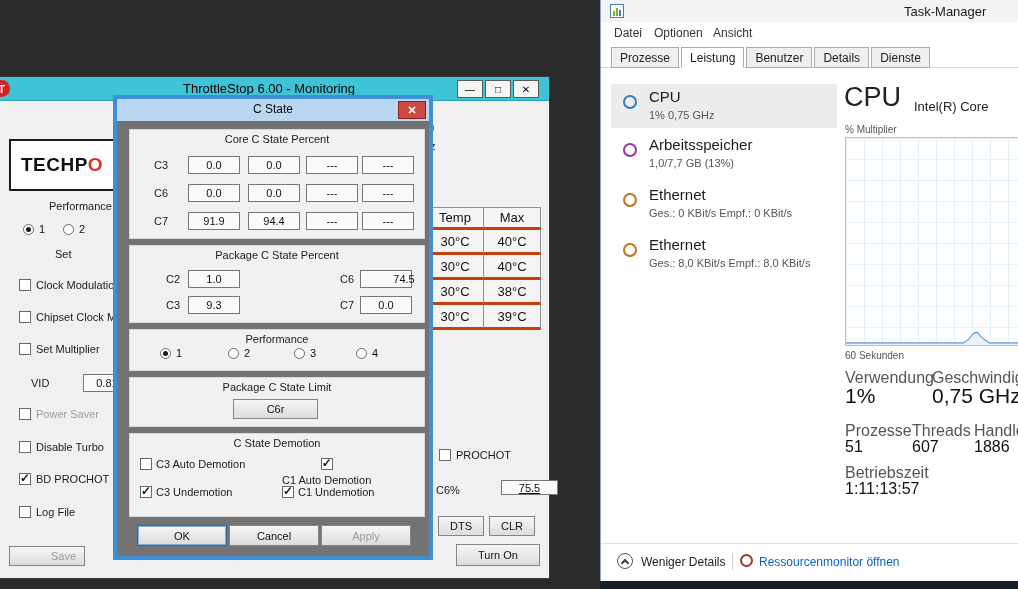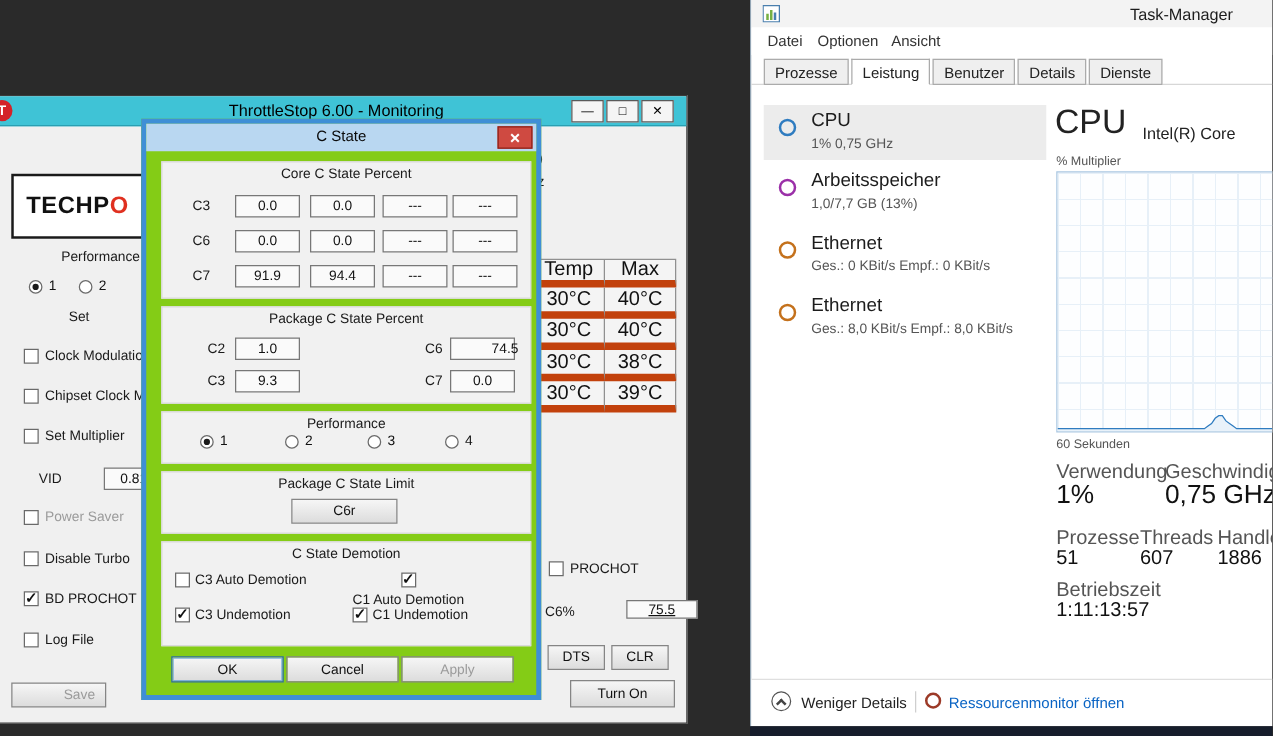--- a/index.html
+++ b/index.html
@@ -23,25 +23,25 @@
   .rd { width:11px; height:11px; border:1px solid #6a6a6a; border-radius:50%; background:#fff; display:inline-block; position:relative; flex:none; }
   .rd.on::after { content:""; position:absolute; left:2px; top:2px; right:2px; bottom:2px; background:#1a1a1a; border-radius:50%; }
   .ts-radio { position:absolute; display:flex; align-items:center; gap:5px; font-size:11px; }
   .fld { background:#fafafa; border:1px solid #777; font-size:11px; display:flex; align-items:center; justify-content:center; }
   .btn { background:linear-gradient(#f6f6f6,#dcdcdc); border:1px solid #858585; font-size:11px; display:flex; align-items:center; justify-content:center; color:#111; cursor:default; }
   .btn.default { border:1px solid #2e6da4; box-shadow:inset 0 0 0 1px #7db0d8; }
   .btn.disabled { color:#9b9b9b; }
   .frag { position:absolute; font-size:11px; color:#1a1a1a; }
   .ts-table { position:absolute; border-top:1px solid #909090; border-left:1px solid #909090; background:#f4f4f4; }
   .tt-row { display:flex; }
-  .tt-cell { width:57px; height:25px; border-right:1px solid #909090; border-bottom:6px solid #c2410c; display:flex; align-items:center; justify-content:center; font-size:16px; }
+  .tt-cell { width:57px; height:25px; border-right:1px solid #909090; border-bottom:3px solid #c2410c; display:flex; align-items:center; justify-content:center; font-size:13px; }
   .tt-head { height:22px; }
 
   
-  #cstate { position:absolute; left:113px; top:95px; width:320px; height:465px; border:4px solid #3f8fd6; background:#84cc16; z-index:5; }
+  #cstate { position:absolute; left:113px; top:95px; width:320px; height:465px; border:4px solid #3f8fd6; background:#737373; z-index:5; }
   .dlg-band { position:absolute; left:0; top:0; right:0; height:22px; background:#b9d7f1; }
   .dlg-title { position:absolute; left:0; right:0; top:3px; text-align:center; font-size:12px; color:#0a0a0a; }
   .dlg-close { position:absolute; right:3px; top:2px; width:28px; height:18px; background:#cf4a41; border:1px solid #8c2018; color:#fff; font-size:11px; font-weight:bold; display:flex; align-items:center; justify-content:center; }
   .grp { position:absolute; background:#f1f1f1; border:1px solid #d9d9d9; }
   .grp-title { position:absolute; left:0; right:0; top:3px; text-align:center; font-size:11px; color:#1a1a1a; }
   .flbl { position:absolute; font-size:11px; color:#1a1a1a; white-space:nowrap; }
   .grp .fld { position:absolute; width:52px; height:18px; }
   .grp .ts-check { gap:4px; }
 
   

